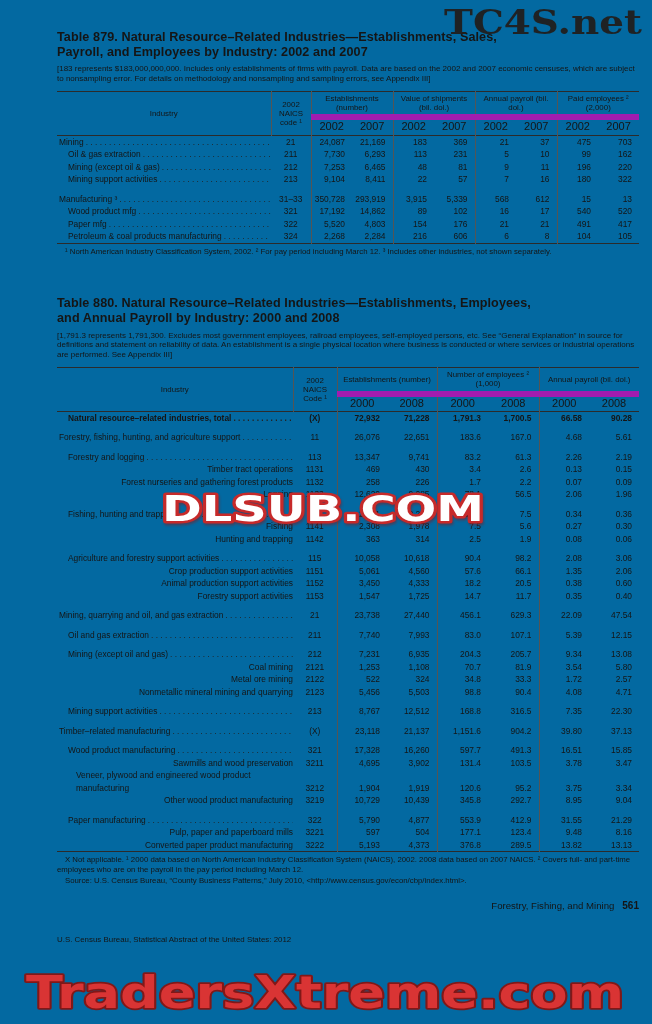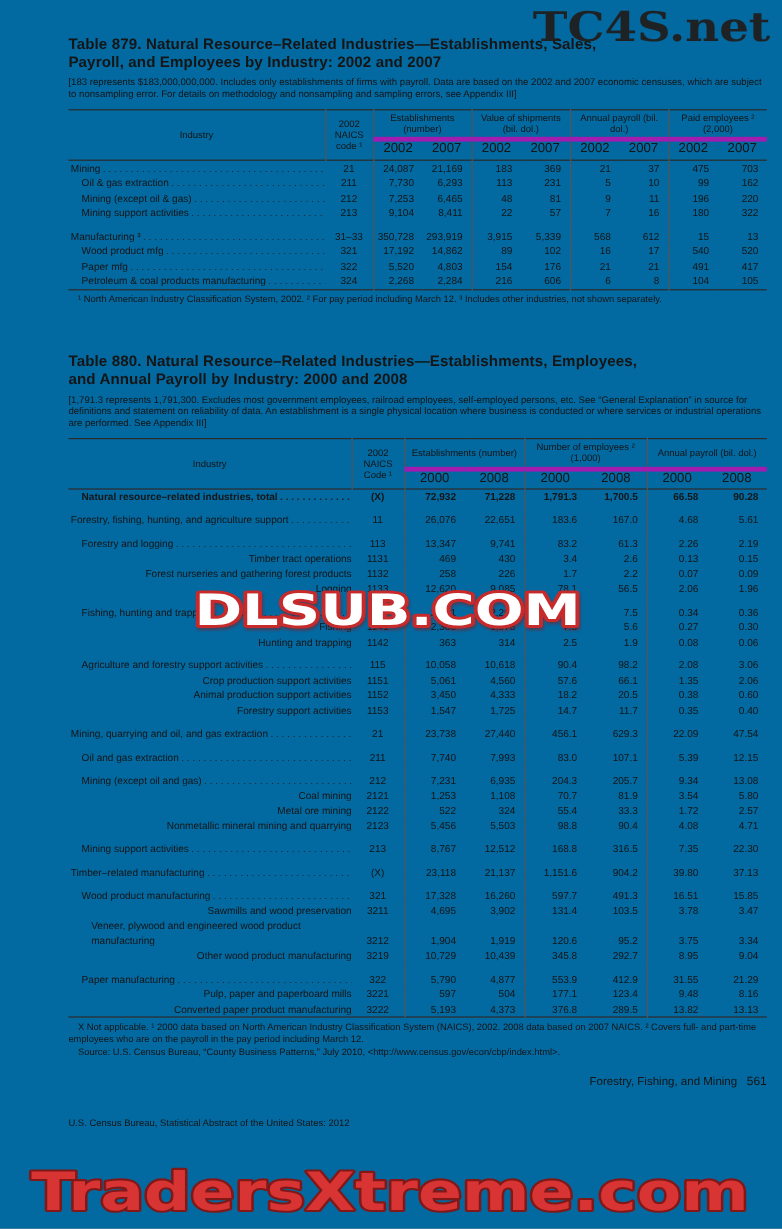--- a/index.html
+++ b/index.html
@@ -6,21 +6,21 @@
   html,body{margin:0;padding:0;background:#9a9a9a;font-family:"Liberation Sans",sans-serif;}
   .page{position:relative;width:652px;height:1024px;margin:0 auto;background:#0369a1;color:#151515;overflow:hidden;}
   .content{padding:30px 13px 0 57px;}
 
   .tbl-title{font-size:12.6px;line-height:14.6px;font-weight:bold;max-width:478px;margin:0 0 5px 0;letter-spacing:.1px;}
   .note{font-size:8px;line-height:9.9px;margin:0 0 7px 0;max-width:578px;}
 
   table{border-collapse:collapse;width:582px;table-layout:fixed;border-top:1.4px solid #2b2b2b;border-bottom:1.4px solid #2b2b2b;}
   thead{border-bottom:1px solid #2b2b2b;}
   th{font-weight:normal;font-size:7.9px;line-height:9.2px;text-align:center;vertical-align:middle;padding:2px 1px;}
-  th.gth{border-bottom:4px solid #a21caf;}
+  th.gth{border-bottom:6px solid #a21caf;}
   .bl{border-left:1px solid #555;}
   th.yr{font-size:11px;padding:2px 0 3px 0;}
 
   td{font-size:8.4px;line-height:12.5px;padding:0;vertical-align:bottom;}
   td.num{text-align:right;padding-right:7px;}
   td.code{text-align:center;}
   td.ind{padding-left:2px;}
   td.ind .cw{display:flex;align-items:flex-end;}
   td.ind .lbl{flex:0 1 auto;}
   td.ind .dots{flex:1 1 0;min-width:0;overflow:hidden;white-space:nowrap;margin-left:2px;color:#222;}
@@ -29,21 +29,21 @@
   .i1 .cw{padding-left:9px;}
   .i2 .cw{padding-left:17px;flex-direction:column;}
   .b{font-weight:bold;}
 
   .fn{font-size:7.8px;line-height:9.7px;margin:3px 0 0 0;max-width:578px;text-indent:8px;}
   .src{font-size:7.8px;line-height:9.7px;margin:1px 0 0 0;max-width:578px;text-indent:8px;}
 
   .gap880{margin-top:40px;}
 
   .footer-line{margin-top:15px;width:582px;text-align:right;font-size:9.6px;}
-  .footer-line .pgnum{font-weight:normal;margin-left:8px;font-size:10px;}
+  .footer-line .pgnum{font-weight:bold;margin-left:8px;font-size:10px;}
   .credit{margin-top:24px;font-size:7.9px;}
 
   svg.wm{position:absolute;pointer-events:none;}
   .wm-tc4s{top:0;left:440px;}
   .wm-dlsub{top:481px;left:156px;filter:drop-shadow(1px 2px 1px rgba(140,20,20,.45));}
   .wm-traders{top:966px;left:18px;}
 </style>
 </head>
 <body>
 
@@ -600,21 +600,21 @@
           <tr>
             <td class="ind i2">
               <div class="cw">
                 <span class="lbl">Metal ore mining</span>
                 <span class="dots"></span>
               </div>
             </td>
             <td class="code">2122</td>
             <td class="num bl">522</td>
             <td class="num">324</td>
-            <td class="num bl">55.4</td>
+            <td class="num bl">34.8</td>
             <td class="num">33.3</td>
             <td class="num bl">1.72</td>
             <td class="num">2.57</td>
           </tr>
           <tr>
             <td class="ind i2">
               <div class="cw">
                 <span class="lbl">Nonmetallic mineral mining and quarrying</span>
                 <span class="dots"></span>
               </div>

